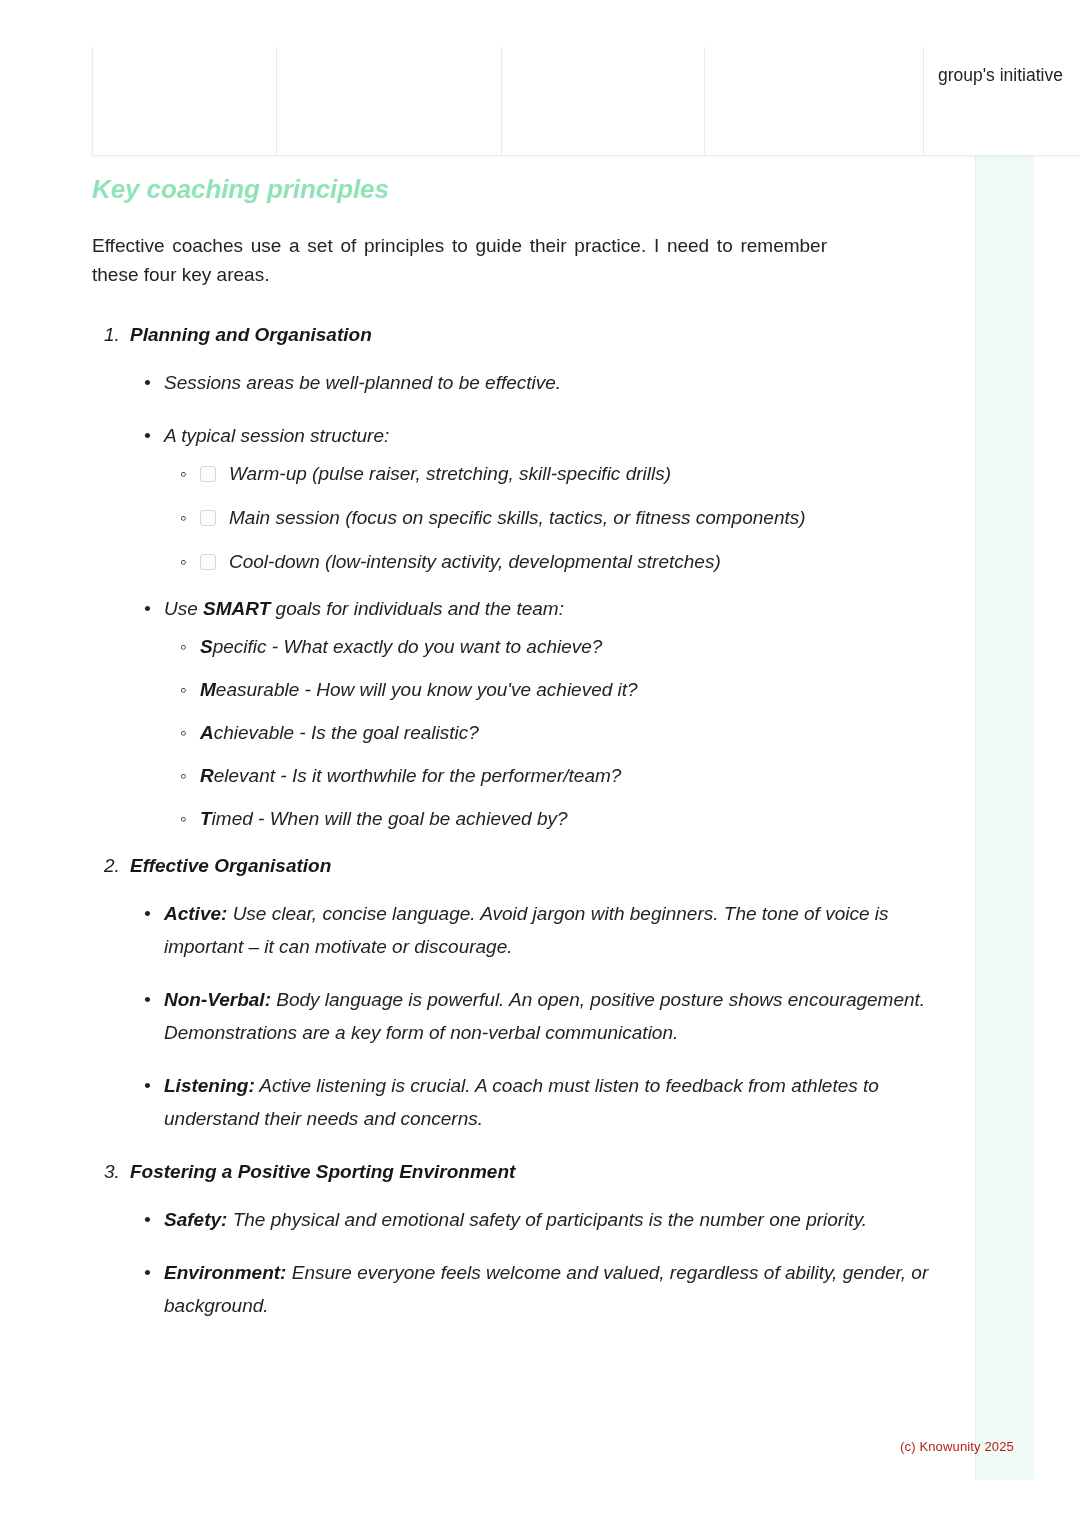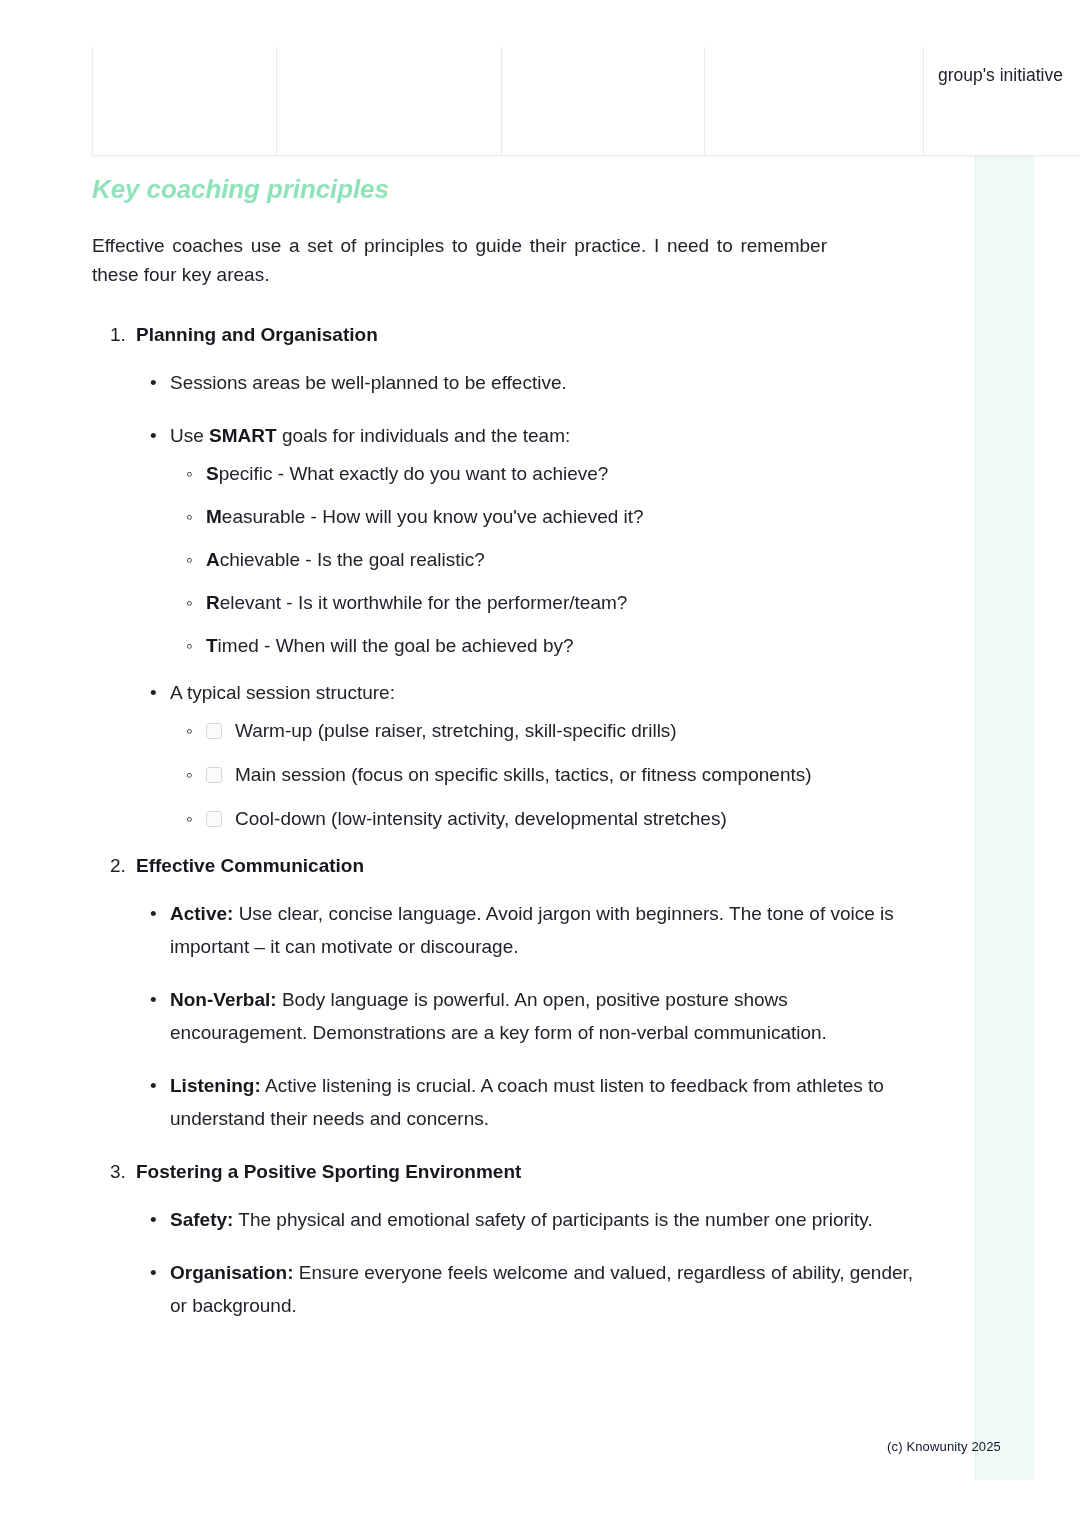--- a/index.html
+++ b/index.html
@@ -108,23 +108,24 @@
     left: 0;
     top: 318px;
     width: 800px;
     margin: 0;
     padding: 0 0 0 38px;
     list-style: none;
     counter-reset: principle;
   }
   ol.principles > li.principle {
     position: relative;
-    margin: 0 0 6px 6px;
+    margin: 0 0 6px 0;
     padding: 0;
     counter-increment: principle;
+    font-style: italic;
   }
   ol.principles > li.principle > .num-head {
     font-size: 19px;
     line-height: 34px;
     font-weight: 700;
     color: #16181d;
     display: block;
     margin-bottom: 2px;
   }
   ol.principles > li.principle > .num-head::before {
@@ -197,25 +198,25 @@
     margin-right: 13px;
     box-sizing: border-box;
   }
 
   b, strong { font-weight: 700; color: #16181d; }
   .cap { font-weight: 700; color: #16181d; }
 
   
   .watermark {
     position: absolute;
-    right: 79px;
+    right: 66px;
     top: 1438px;
     font-size: 13px;
     line-height: 18px;
-    color: #0f172a;
+    color: #b91c1c;
     letter-spacing: 0.15px;
     white-space: nowrap;
     z-index: 2;
   }
 </style>
 </head>
 <body>
 
 <div class="mint-band"></div>
 
@@ -242,69 +243,69 @@
 
     <ol class="principles">
 
       <li class="principle">
         <span class="num-head">Planning and Organisation</span>
         <ul class="lvl1">
           <li>
             <span>Sessions areas be well-planned to be effective.</span>
           </li>
           <li class="has-sub">
-            <span>Use </span><b>SMART</b><span> goals for individuals and the team:</span>
-            <ul class="lvl2">
-              <li><span class="cap">S</span><span>pecific - What exactly do you want to achieve?</span></li>
-              <li><span class="cap">M</span><span>easurable - How will you know you've achieved it?</span></li>
-              <li><span class="cap">A</span><span>chievable - Is the goal realistic?</span></li>
-              <li><span class="cap">R</span><span>elevant - Is it worthwhile for the performer/team?</span></li>
-              <li><span class="cap">T</span><span>imed - When will the goal be achieved by?</span></li>
-            </ul>
-          </li>
-          <li class="has-sub">
             <span>A typical session structure:</span>
             <ul class="lvl2 tasks">
               <li>
                 <span class="chk"></span><span>Warm-up (pulse raiser, stretching, skill-specific drills)</span>
               </li>
               <li>
                 <span class="chk"></span><span>Main session (focus on specific skills, tactics, or fitness components)</span>
               </li>
               <li>
                 <span class="chk"></span><span>Cool-down (low-intensity activity, developmental stretches)</span>
               </li>
             </ul>
           </li>
+          <li class="has-sub">
+            <span>Use </span><b>SMART</b><span> goals for individuals and the team:</span>
+            <ul class="lvl2">
+              <li><span class="cap">S</span><span>pecific - What exactly do you want to achieve?</span></li>
+              <li><span class="cap">M</span><span>easurable - How will you know you've achieved it?</span></li>
+              <li><span class="cap">A</span><span>chievable - Is the goal realistic?</span></li>
+              <li><span class="cap">R</span><span>elevant - Is it worthwhile for the performer/team?</span></li>
+              <li><span class="cap">T</span><span>imed - When will the goal be achieved by?</span></li>
+            </ul>
+          </li>
         </ul>
       </li>
 
       <li class="principle">
-        <span class="num-head">Effective Communication</span>
+        <span class="num-head">Effective Organisation</span>
         <ul class="lvl1">
           <li>
             <b>Active:</b><span> Use clear, concise language. Avoid jargon with beginners. The tone of voice is important – it can motivate or discourage.</span>
           </li>
           <li>
             <b>Non-Verbal:</b><span> Body language is powerful. An open, positive posture shows encouragement. Demonstrations are a key form of non-verbal communication.</span>
           </li>
           <li>
             <b>Listening:</b><span> Active listening is crucial. A coach must listen to feedback from athletes to understand their needs and concerns.</span>
           </li>
         </ul>
       </li>
 
       <li class="principle">
         <span class="num-head">Fostering a Positive Sporting Environment</span>
         <ul class="lvl1">
           <li>
             <b>Safety:</b><span> The physical and emotional safety of participants is the number one priority.</span>
           </li>
           <li>
-            <b>Organisation:</b><span> Ensure everyone feels welcome and valued, regardless of ability, gender, or background.</span>
+            <b>Environment:</b><span> Ensure everyone feels welcome and valued, regardless of ability, gender, or background.</span>
           </li>
         </ul>
       </li>
 
     </ol>
   </div>
 
   <div class="watermark">(c) Knowunity 2025</div>
 </div>
 

